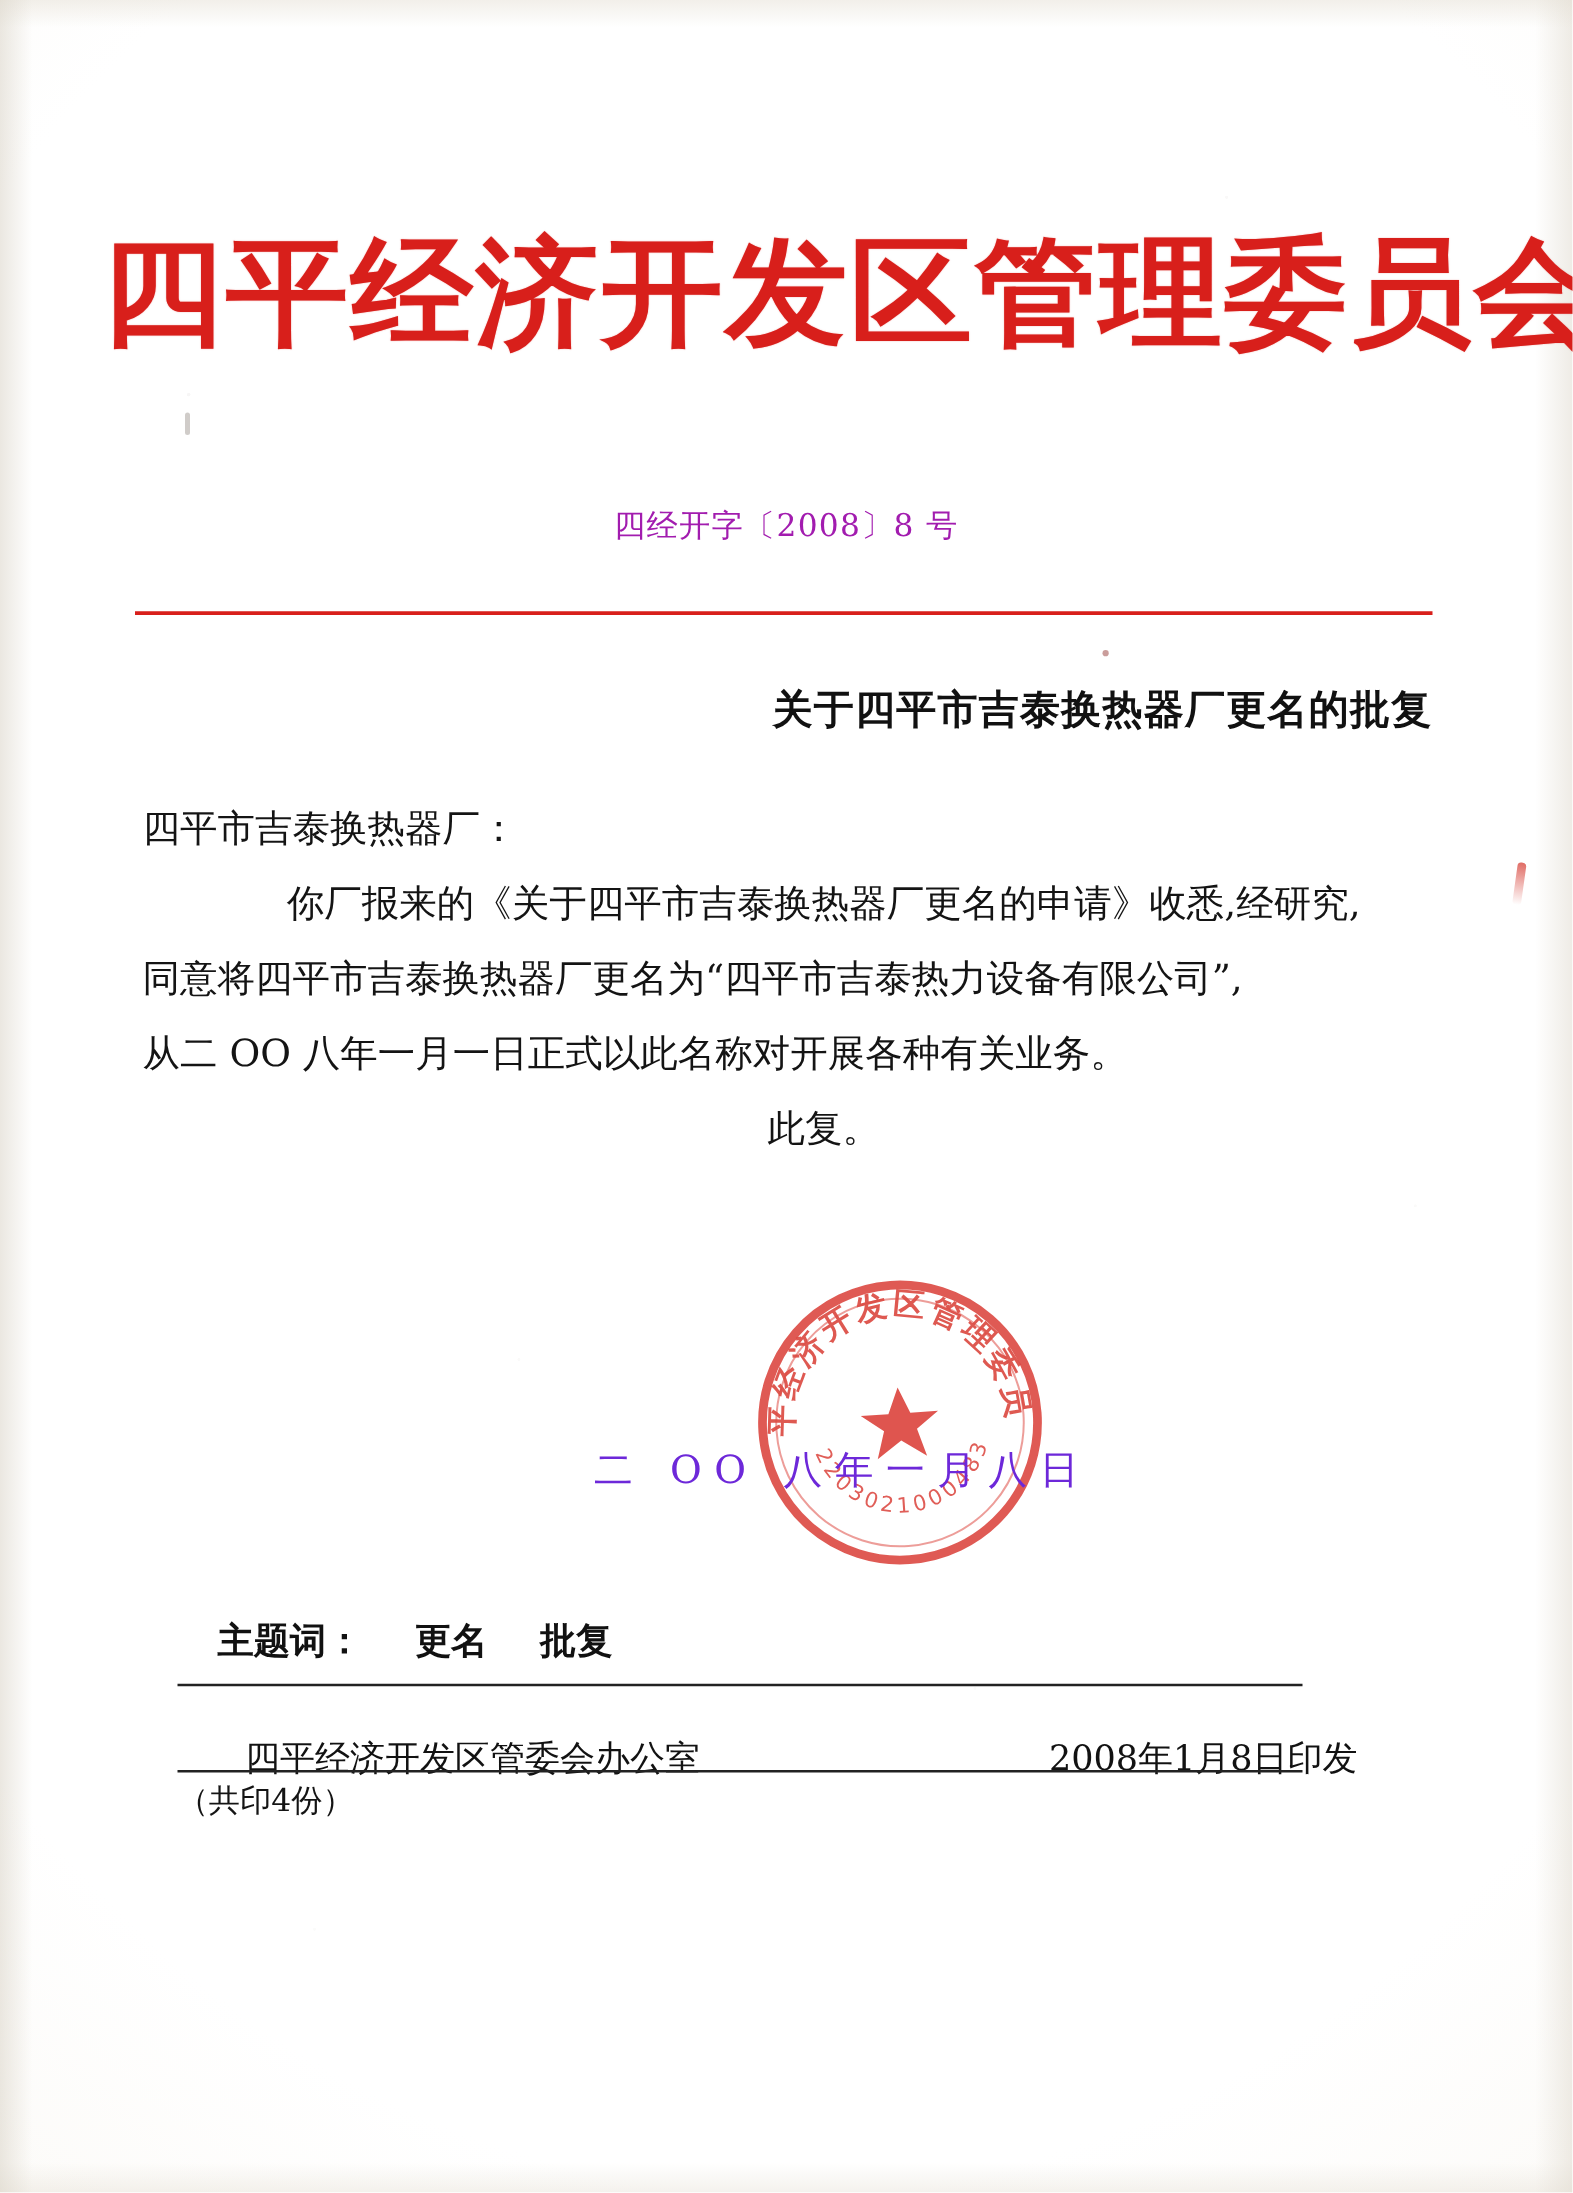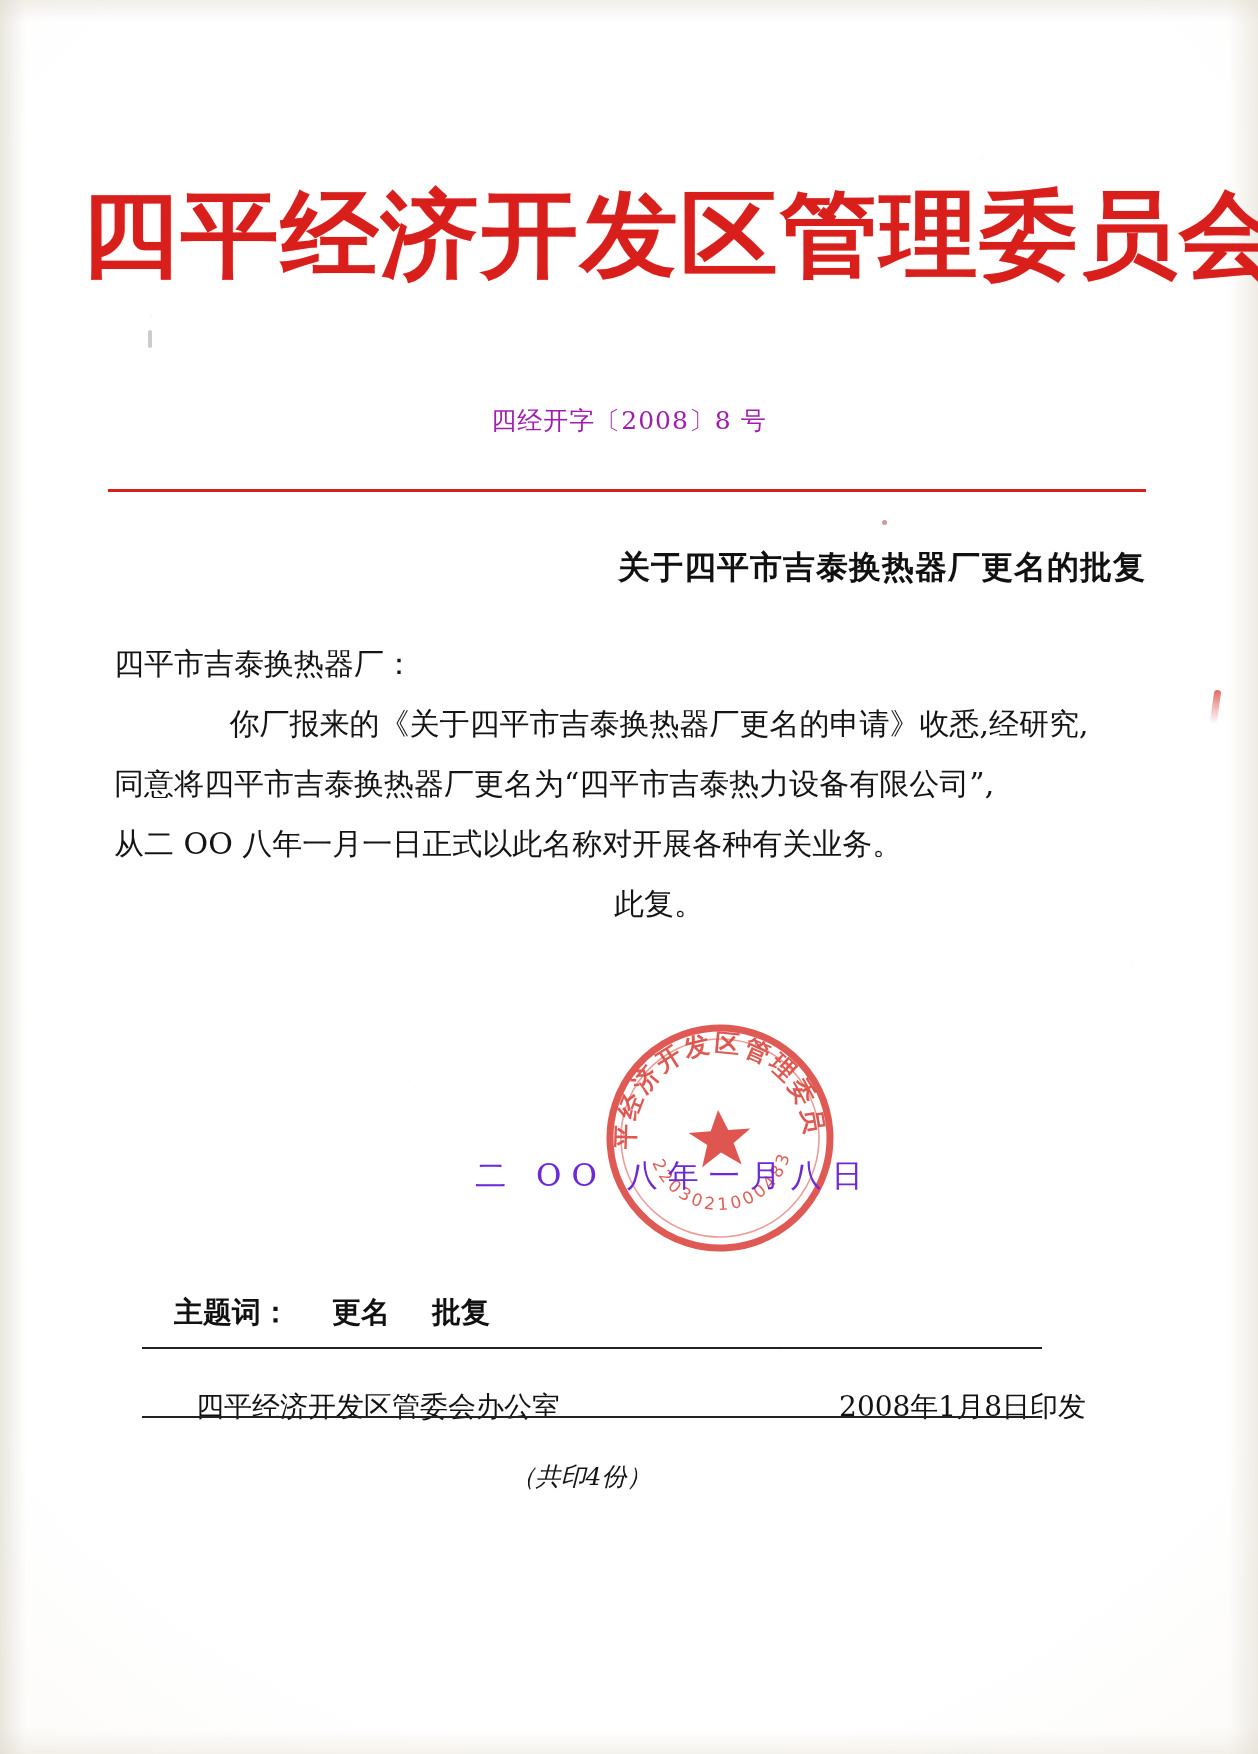--- a/index.html
+++ b/index.html
@@ -188,29 +188,28 @@
   .rule-2 {
     position: absolute;
     top: 1416px;
     left: 30px;
     width: 900px;
     height: 2px;
     background: #222;
   }
   .copies {
     position: absolute;
-    top: 1460px;
+    top: 1424px;
     left: 30px;
     width: 900px;
-    text-align: center;
+    text-align: left;
     font-size: 25px;
     color: #141414;
     padding-right: 22px;
     box-sizing: border-box;
-    font-style: italic;
   }
 
   
   .mark-a {
     position: absolute;
     left: 1100px;
     top: 690px;
     width: 7px;
     height: 34px;
     background: linear-gradient(180deg, rgba(214,60,50,.75), rgba(214,60,50,0));

